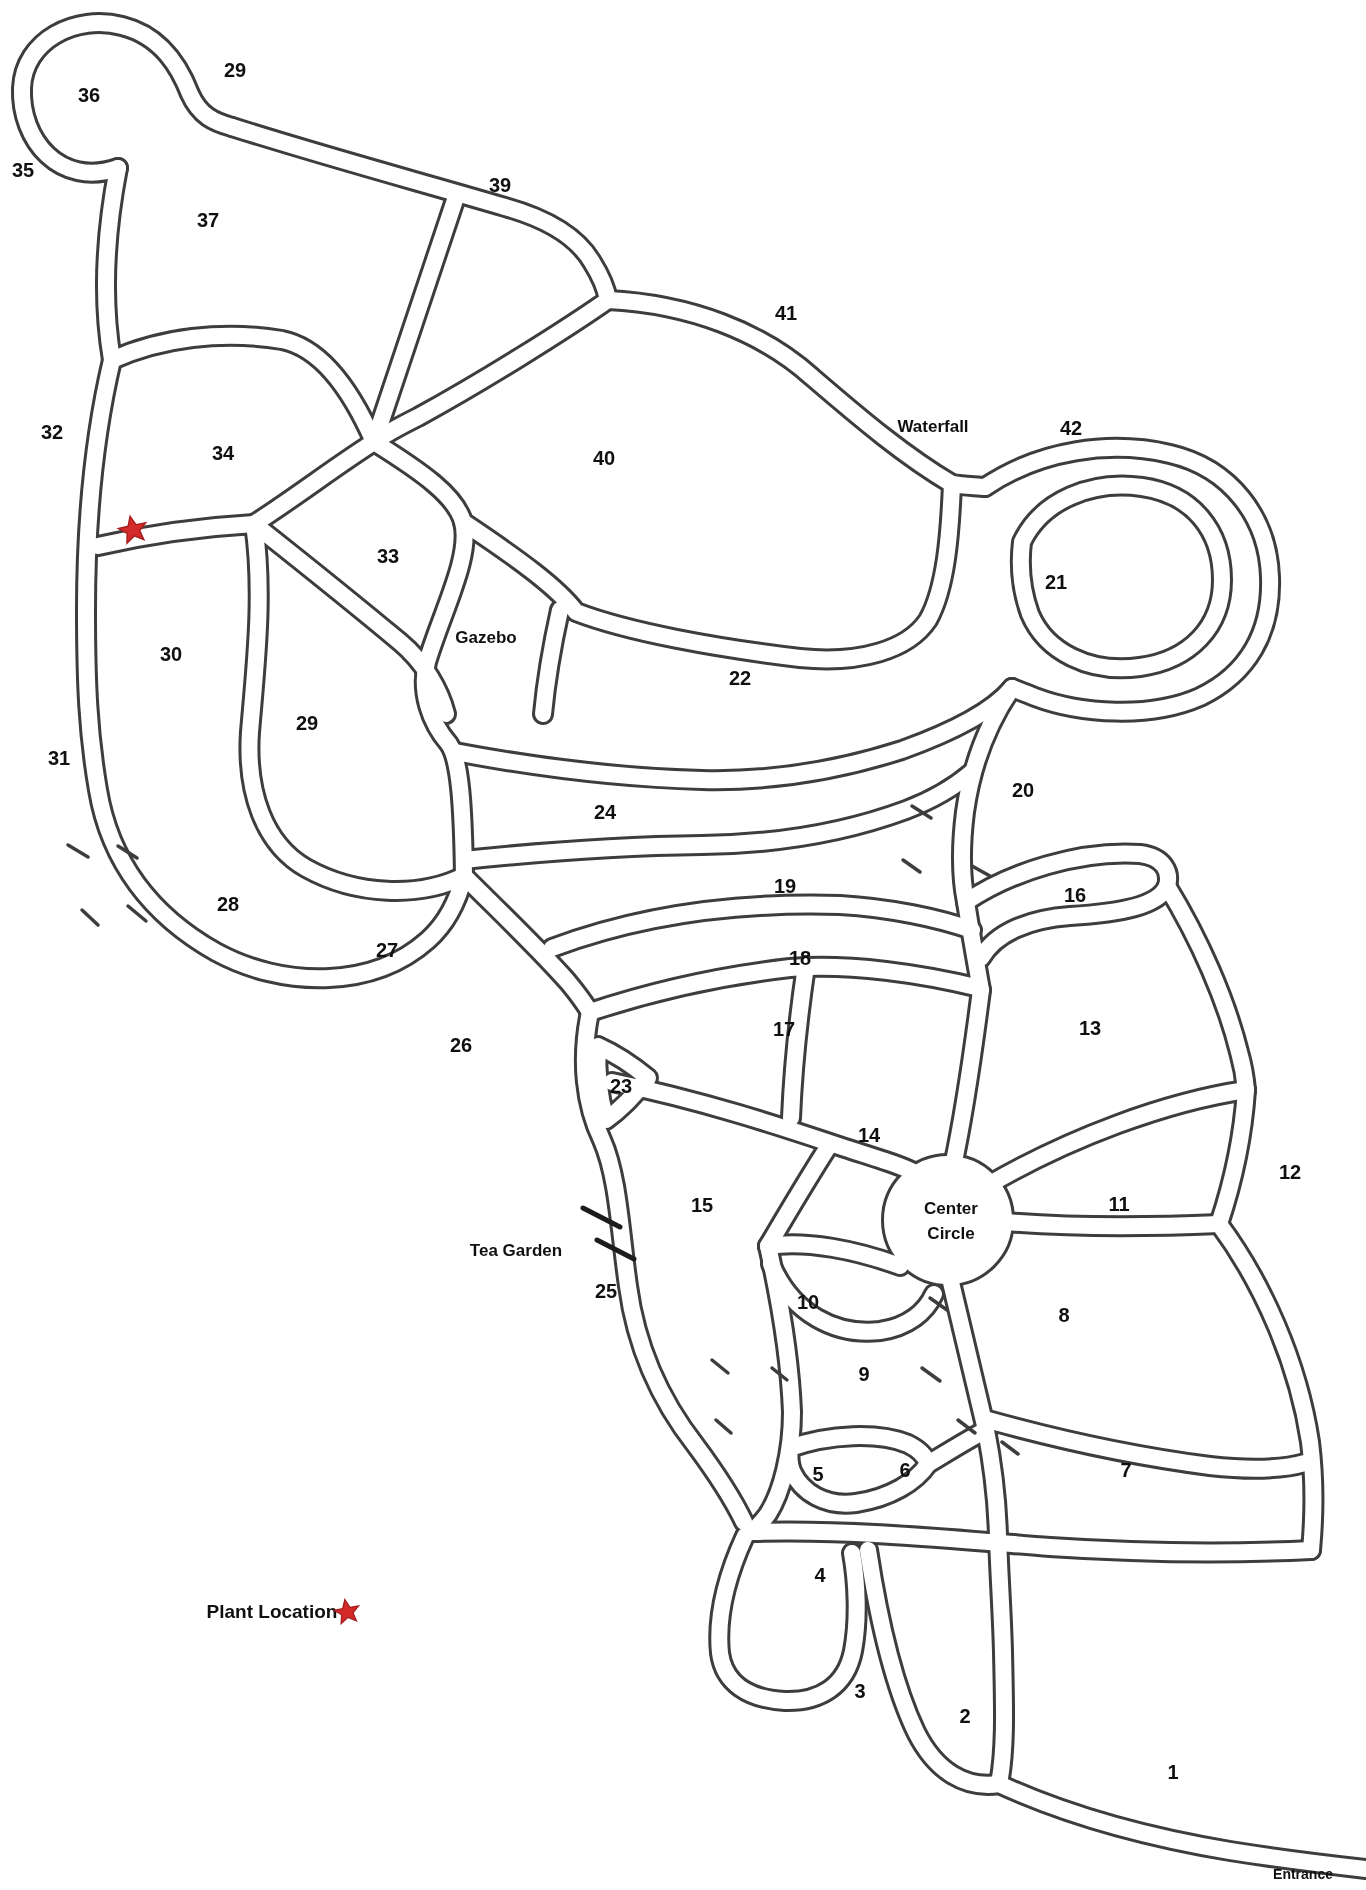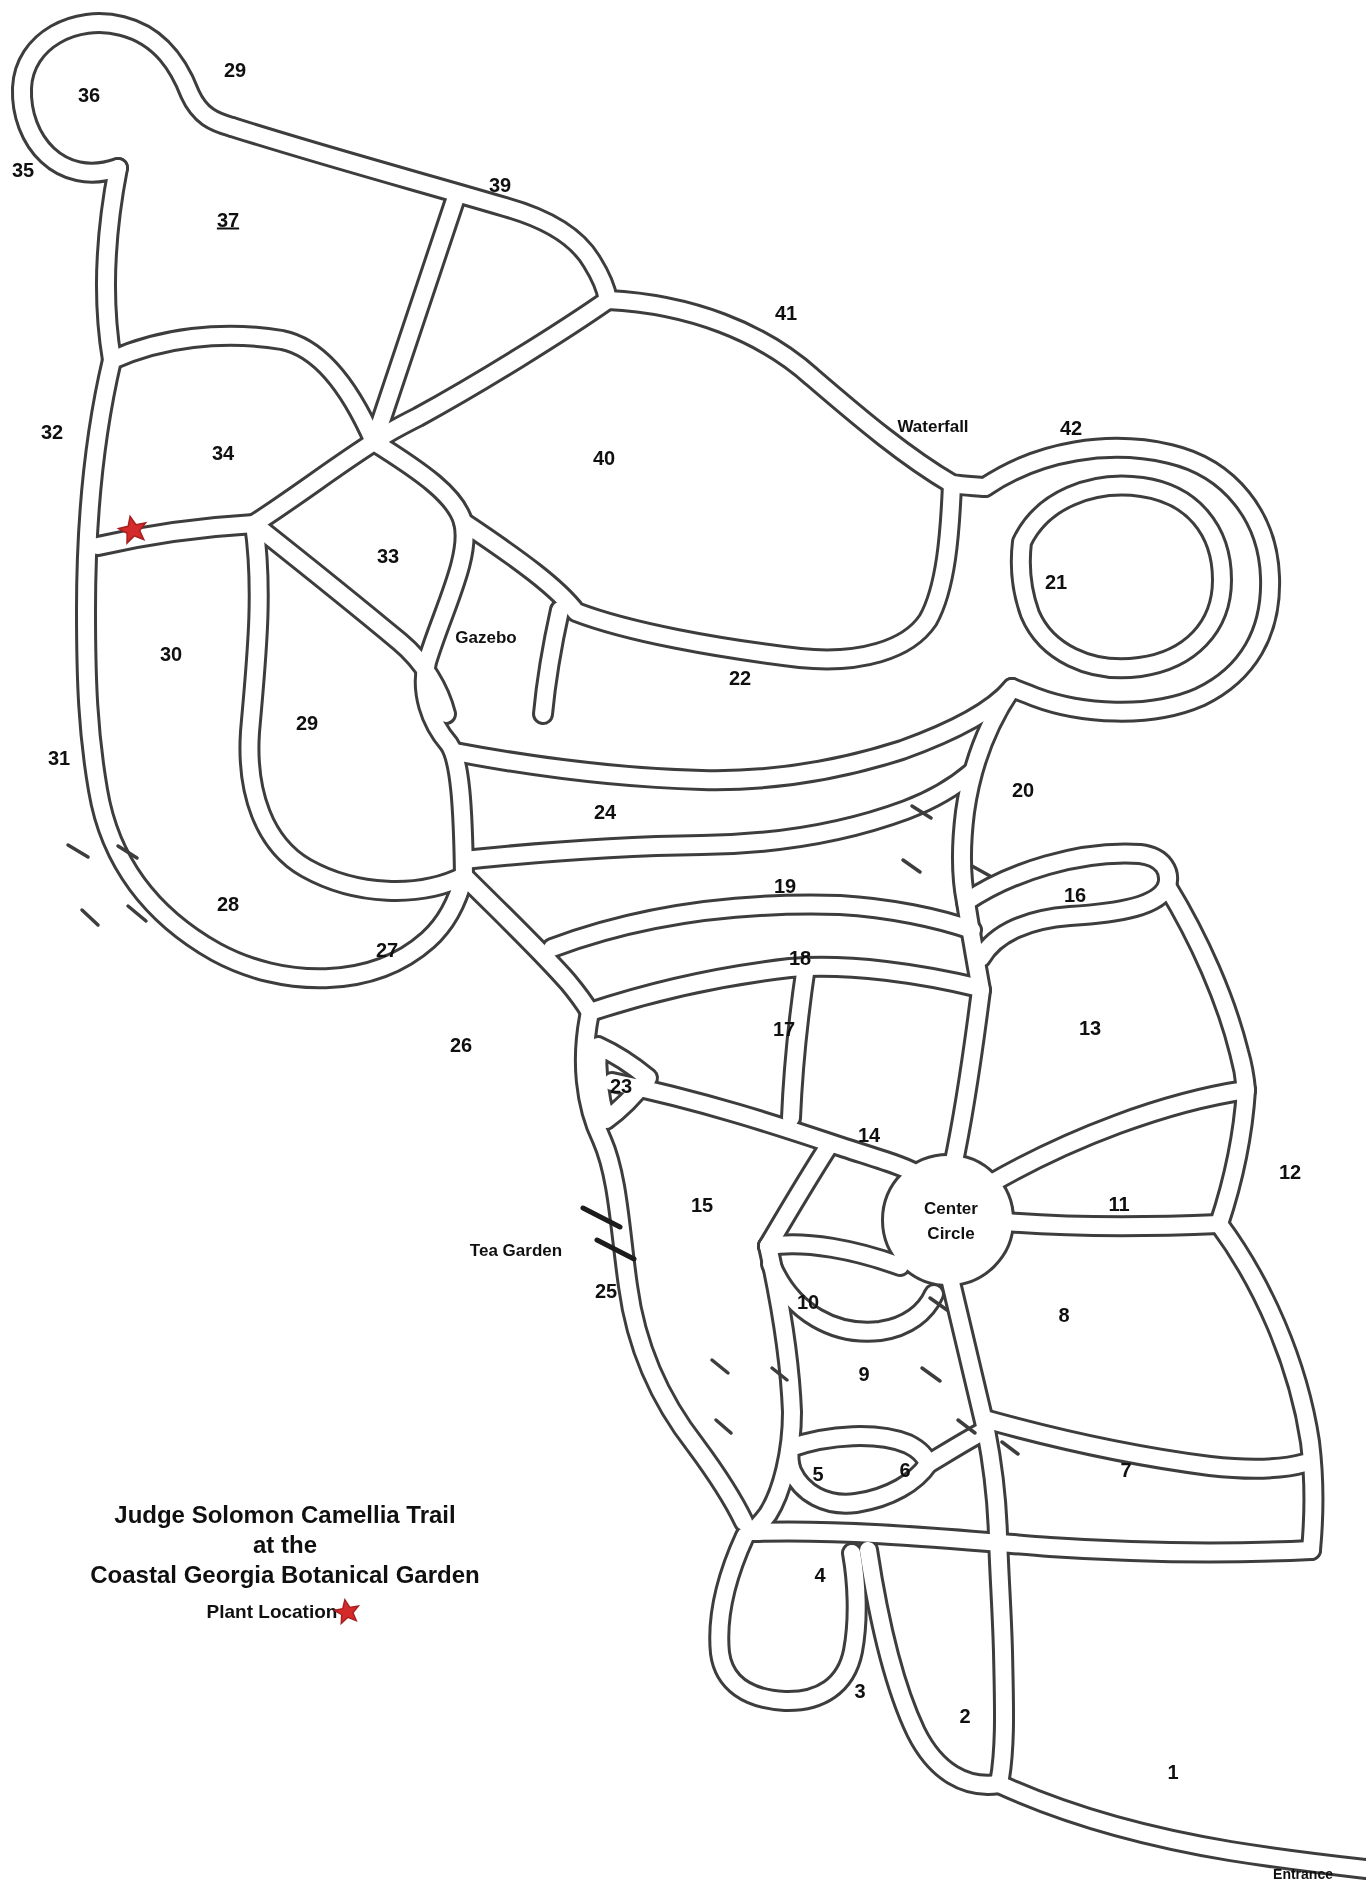--- a/index.html
+++ b/index.html
@@ -211,38 +211,33 @@
       <div class="rlabel" style="left: 387px; top: 950px;">27</div>
       <div class="rlabel" style="left: 228px; top: 904px;">28</div>
       <div class="rlabel" style="left: 307px; top: 723px;">29</div>
       <div class="rlabel" style="left: 171px; top: 654px;">30</div>
       <div class="rlabel" style="left: 59px; top: 758px;">31</div>
       <div class="rlabel" style="left: 52px; top: 432px;">32</div>
       <div class="rlabel" style="left: 344px; top: 556px; margin-left: 44px;">33</div>
       <div class="rlabel" style="left: 223px; top: 453px;">34</div>
       <div class="rlabel" style="left: 23px; top: 170px;">35</div>
       <div class="rlabel" style="left: 89px; top: 95px;">36</div>
-      <div class="rlabel" style="left: 228px; top: 220px; text-decoration: underline;">37</div>
+      <div class="rlabel" style="left: 208px; top: 220px;">37</div>
       <div class="rlabel" style="left: 235px; top: 70px;">29</div>
       <div class="rlabel" style="left: 500px; top: 185px;">39</div>
       <div class="rlabel" style="left: 604px; top: 458px;">40</div>
       <div class="rlabel" style="left: 786px; top: 313px;">41</div>
       <div class="rlabel" style="left: 1071px; top: 428px;">42</div>
       <div class="plabel" style="left: 933px; top: 427px;">Waterfall</div>
       <div class="plabel" style="left: 486px; top: 638px;">Gazebo</div>
       <div class="plabel" style="left: 951px; top: 1222px;">Center
 Circle</div>
       <div class="plabel" style="left: 516px; top: 1251px;">Tea Garden</div>
       <div class="plabel small" style="left: 1303px; top: 1874px;">Entrance</div>
     </div>
 
-  <div class="title-block">
-    <div>Judge Solomon Camellia Trail</div>
-    <div>at the</div>
-    <div>Coastal Georgia Botanical Garden</div>
-  </div>
 
   <div class="legend">Plant Location</div>
   <svg class="legend-star" width="30" height="30" viewBox="-15 -15 30 30">
     <path d="M0,-12.5 L3.6,-4.1 12.3,-3.9 5.7,1.8 7.7,10.3 0,5.4 -7.7,10.3 -5.7,1.8 -12.3,-3.9 -3.6,-4.1 Z" fill="var(--star)" stroke="#a81e1e" stroke-width="1.4" transform="rotate(-10)"></path>
   </svg>
 
 </div>
 
 </body></html>

